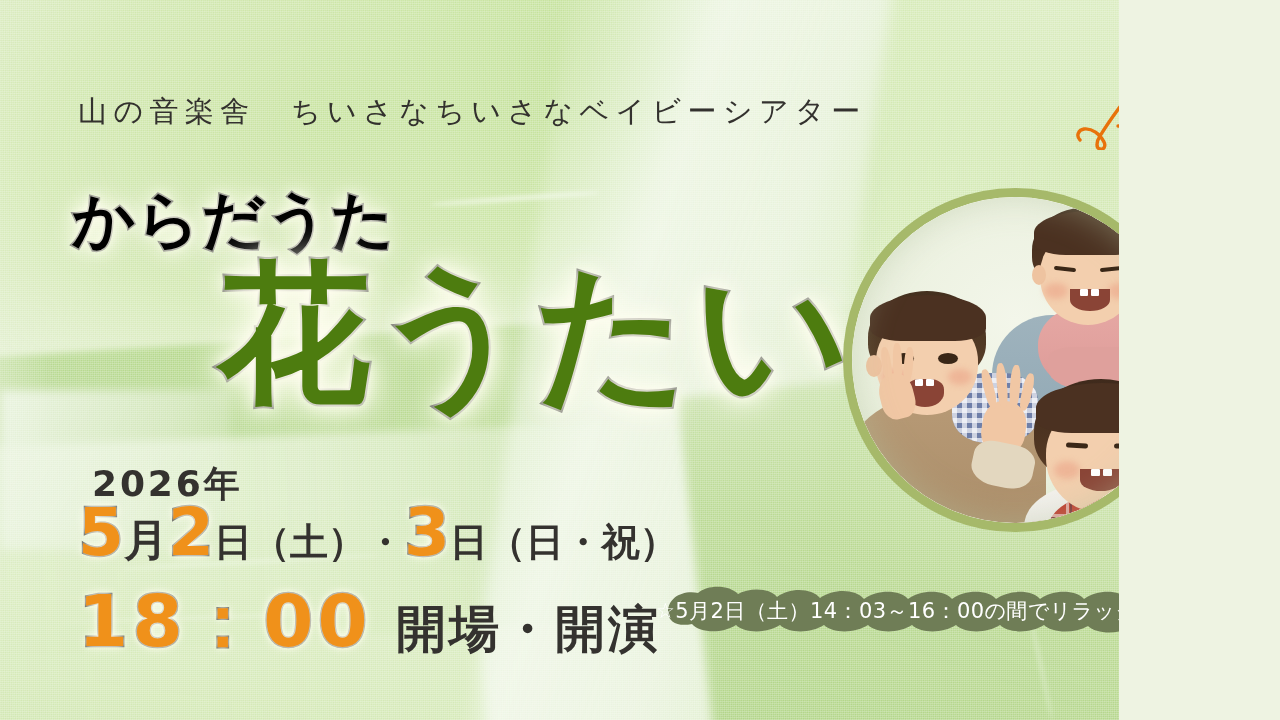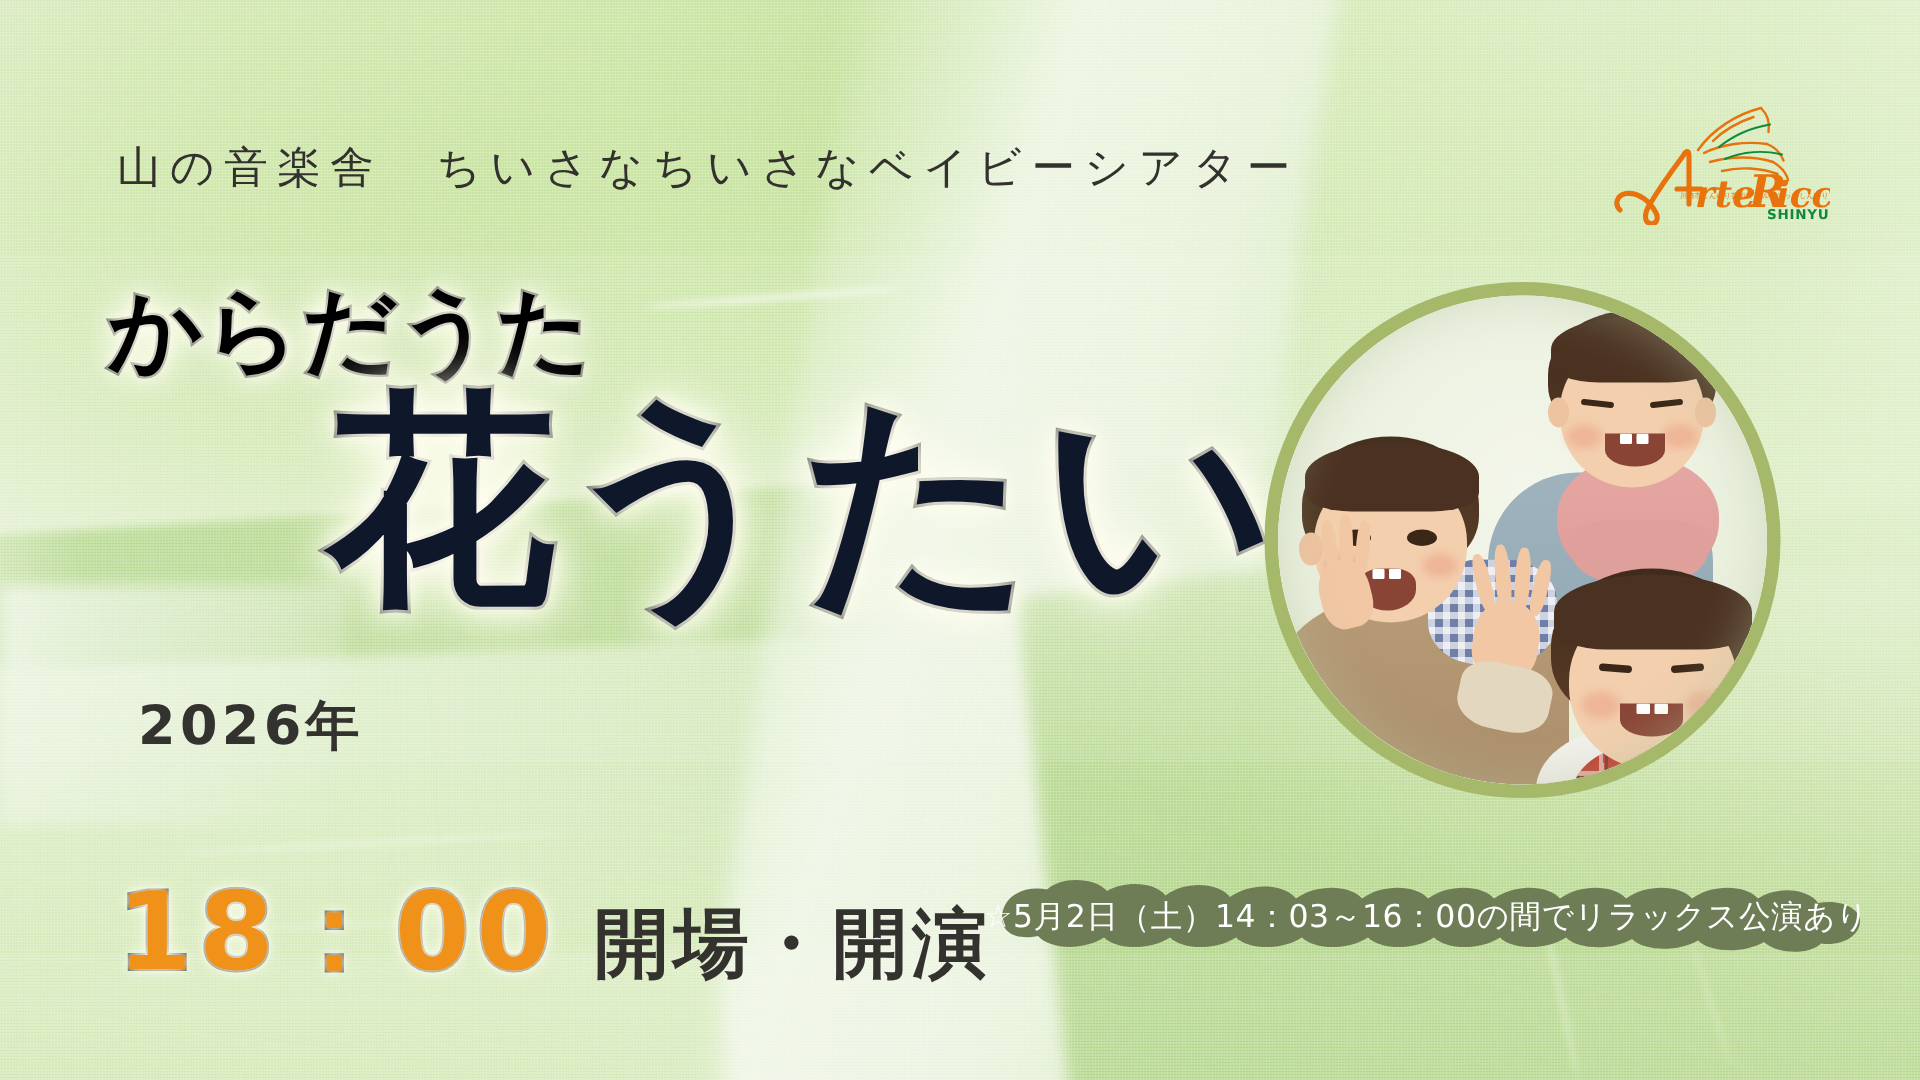--- a/index.html
+++ b/index.html
@@ -3,21 +3,21 @@
 <meta charset="utf-8">
 <title>からだうた 花うたい</title>
 <style>
   html,body{margin:0;padding:0;}
   body{
     width:1280px;height:720px;overflow:hidden;
     font-family:"DejaVu Sans","Liberation Sans",sans-serif;
     background:#eef3e2;
   }
   #poster{
-    position:relative;width:1280px;height:720px;overflow:hidden;
+    position:relative;width:1119px;height:720px;overflow:hidden;
     background:#e9f1dc;
   }
 
   
   .wash{position:absolute;pointer-events:none;}
 
   .wash-base{
     left:0;top:0;width:1280px;height:720px;
     background:
       linear-gradient(160deg,#dcebc4 0%,#e4f0d2 30%,#eaf3e0 55%,#e1eecd 80%,#d6e8bb 100%);
@@ -108,21 +108,21 @@
     color:#000000;white-space:nowrap;
     -webkit-text-stroke:3px #4a4a46;
     paint-order:stroke fill;
     text-shadow:
       0 0 10px #fffdf0, 0 0 18px #fffdf0, 0 0 26px rgba(255,255,240,.95),
       0 0 34px rgba(255,255,240,.8);
   }
   .title-lg{
     position:absolute;left:218px;top:258px;
     font-size:152px;font-weight:700;letter-spacing:.03em;
-    color:#0f172a;white-space:nowrap;line-height:1;
+    color:#4d7c0f;white-space:nowrap;line-height:1;
     -webkit-text-stroke:4px #4a4a46;
     paint-order:stroke fill;
     text-shadow:
       0 0 14px #fffdf0, 0 0 24px #fffdf0, 0 0 36px rgba(255,255,240,.95),
       0 0 48px rgba(255,255,240,.75);
   }
 
   .year{
     position:absolute;left:76px;top:460px;
     font-size:36px;color:#34322f;font-weight:600;letter-spacing:.08em;
@@ -267,20 +267,21 @@
         <text x="108" y="82">SHINYURI</text>
       </g>
     </svg>
   </div>
   <div class="logo-sub">川崎市しんゆり芸術祭 アルテリッカしんゆり</div>
 
   <div class="title-sm">からだうた</div>
   <div class="title-lg">花うたい</div>
 
   <div class="year">2026年</div>
+  <div class="dateline"><span class="num">5</span><span class="kan">月</span><span class="num">2</span><span class="kan-sm">日（土）・</span><span class="num">3</span><span class="kan-sm">日（日・祝）</span></div>
 
   <div class="timeline"><span class="num">18：00</span><span class="kan">開場・開演</span></div>
 
   <div class="relax-banner">
     <svg width="610" height="50" viewBox="0 0 610 50" xmlns="http://www.w3.org/2000/svg">
       <path fill="#6F7D56" d="M22,26
         C22,12 36,4 52,7
         C62,-2 84,-1 92,8
         C104,1 124,2 131,11
         C144,1 166,2 174,12

